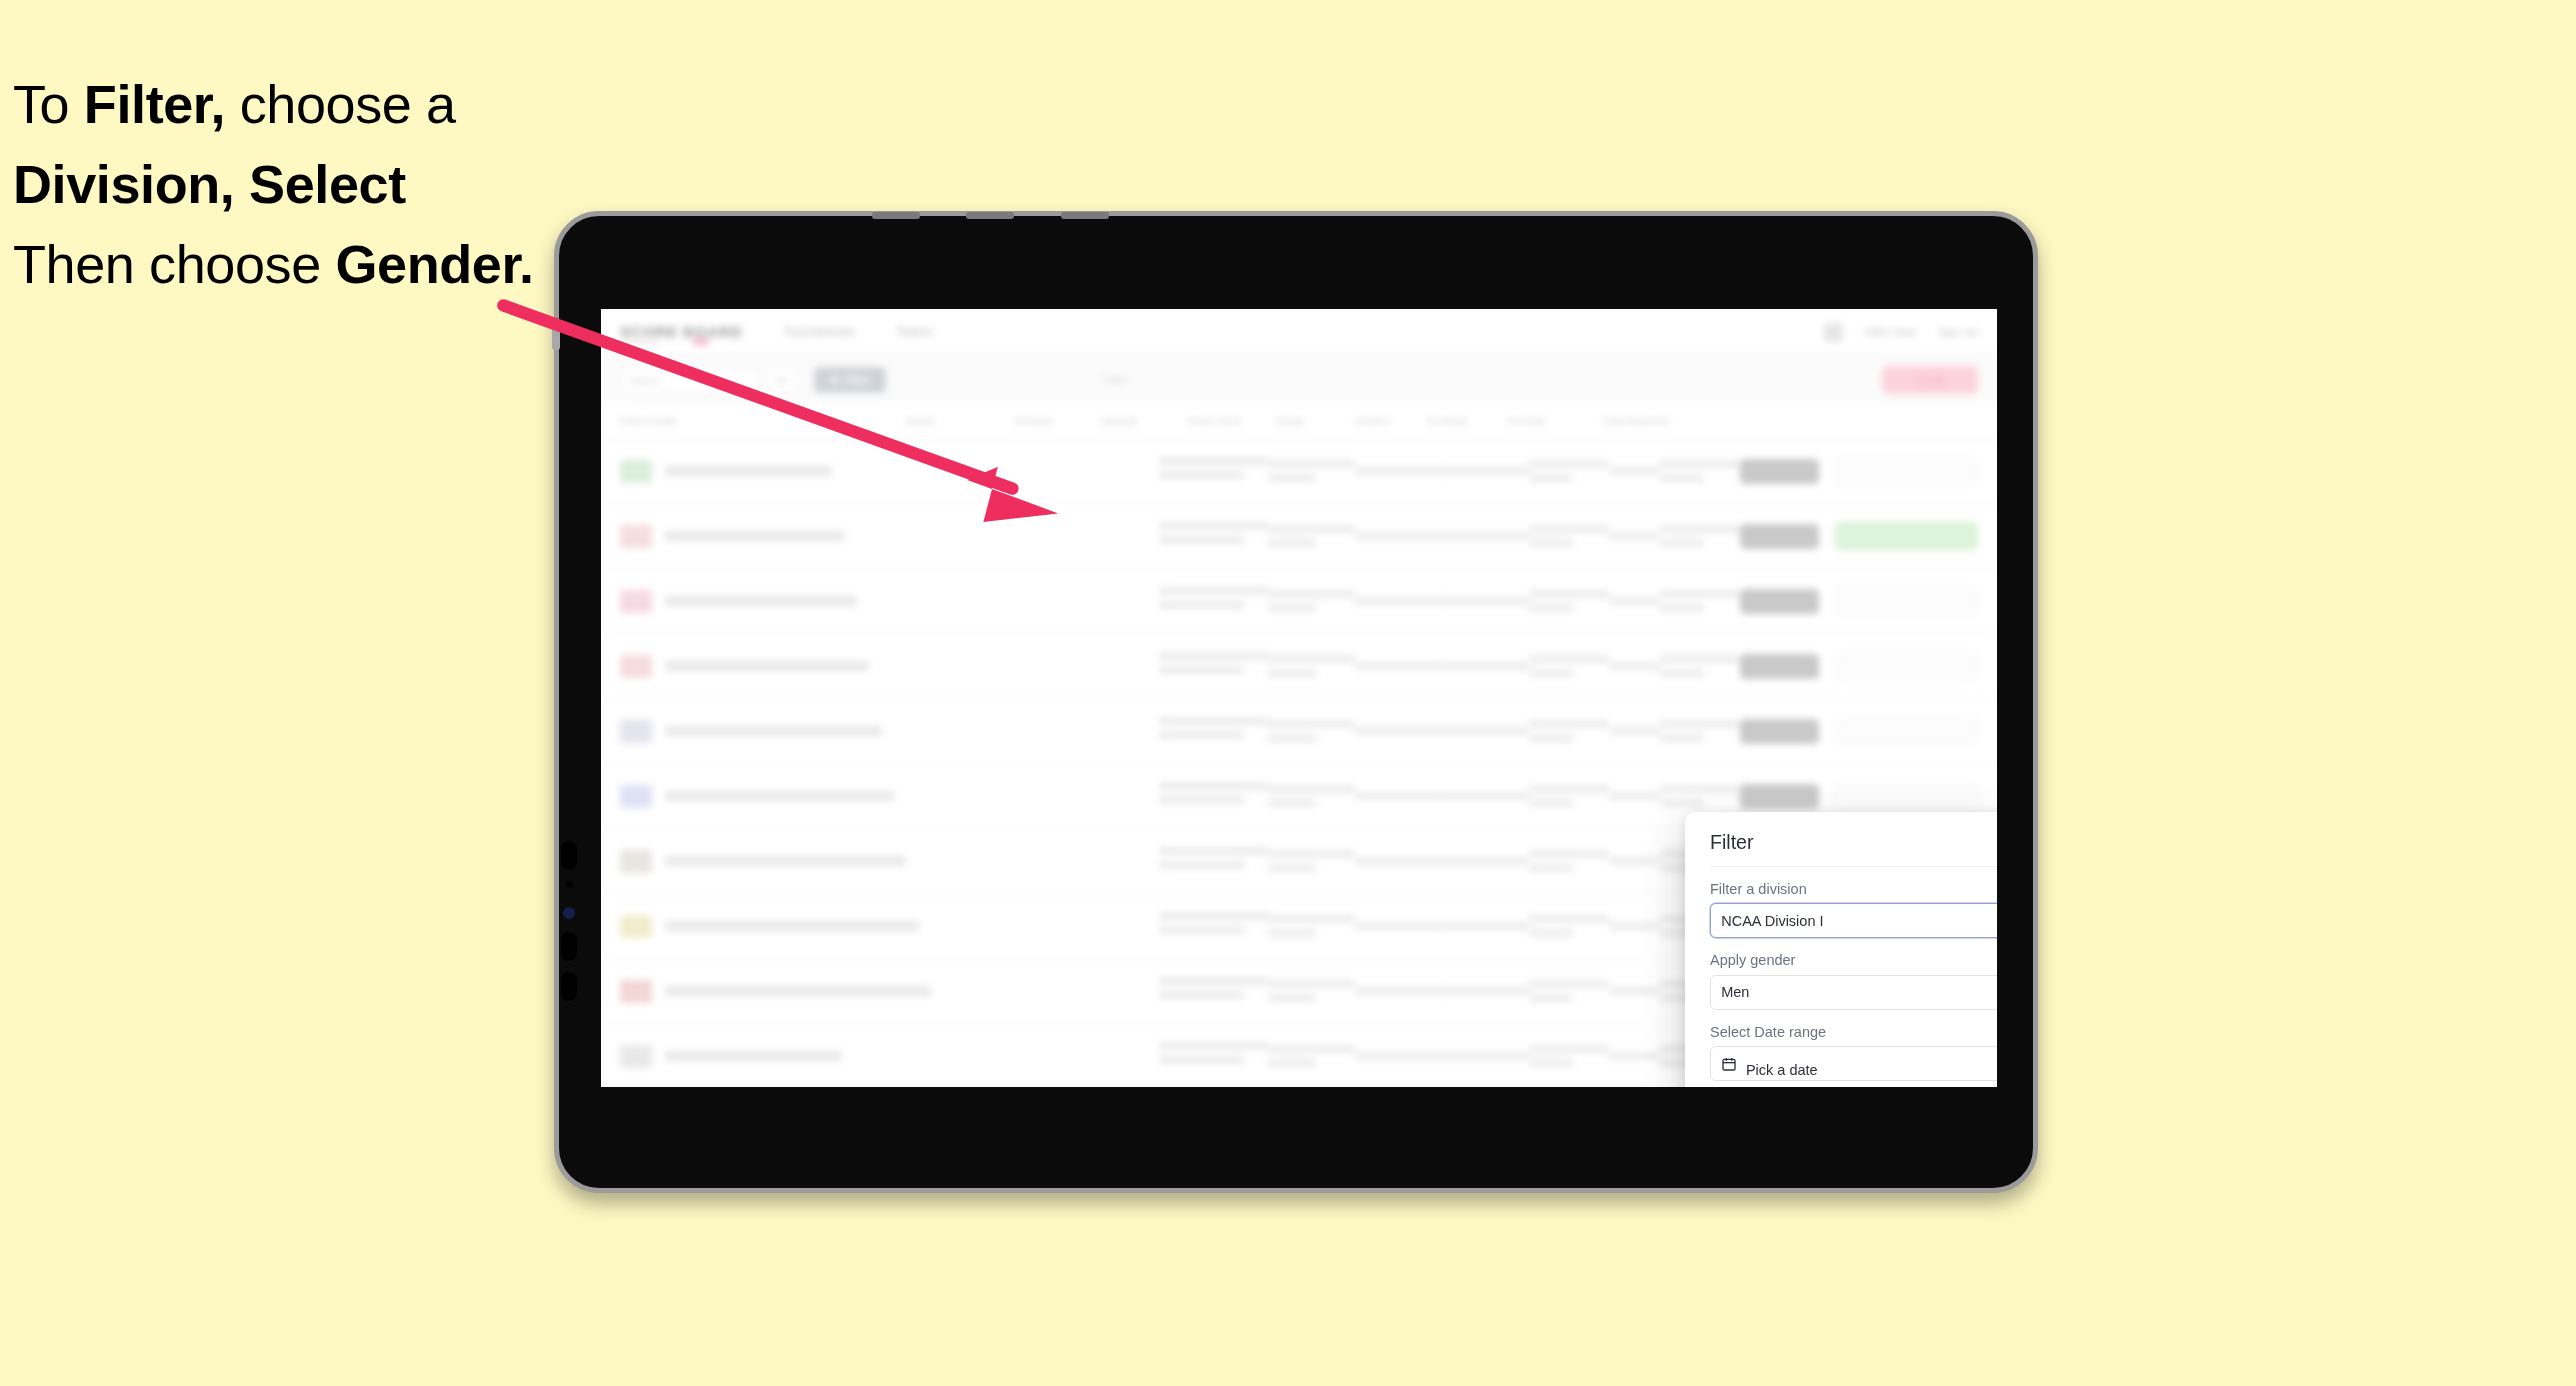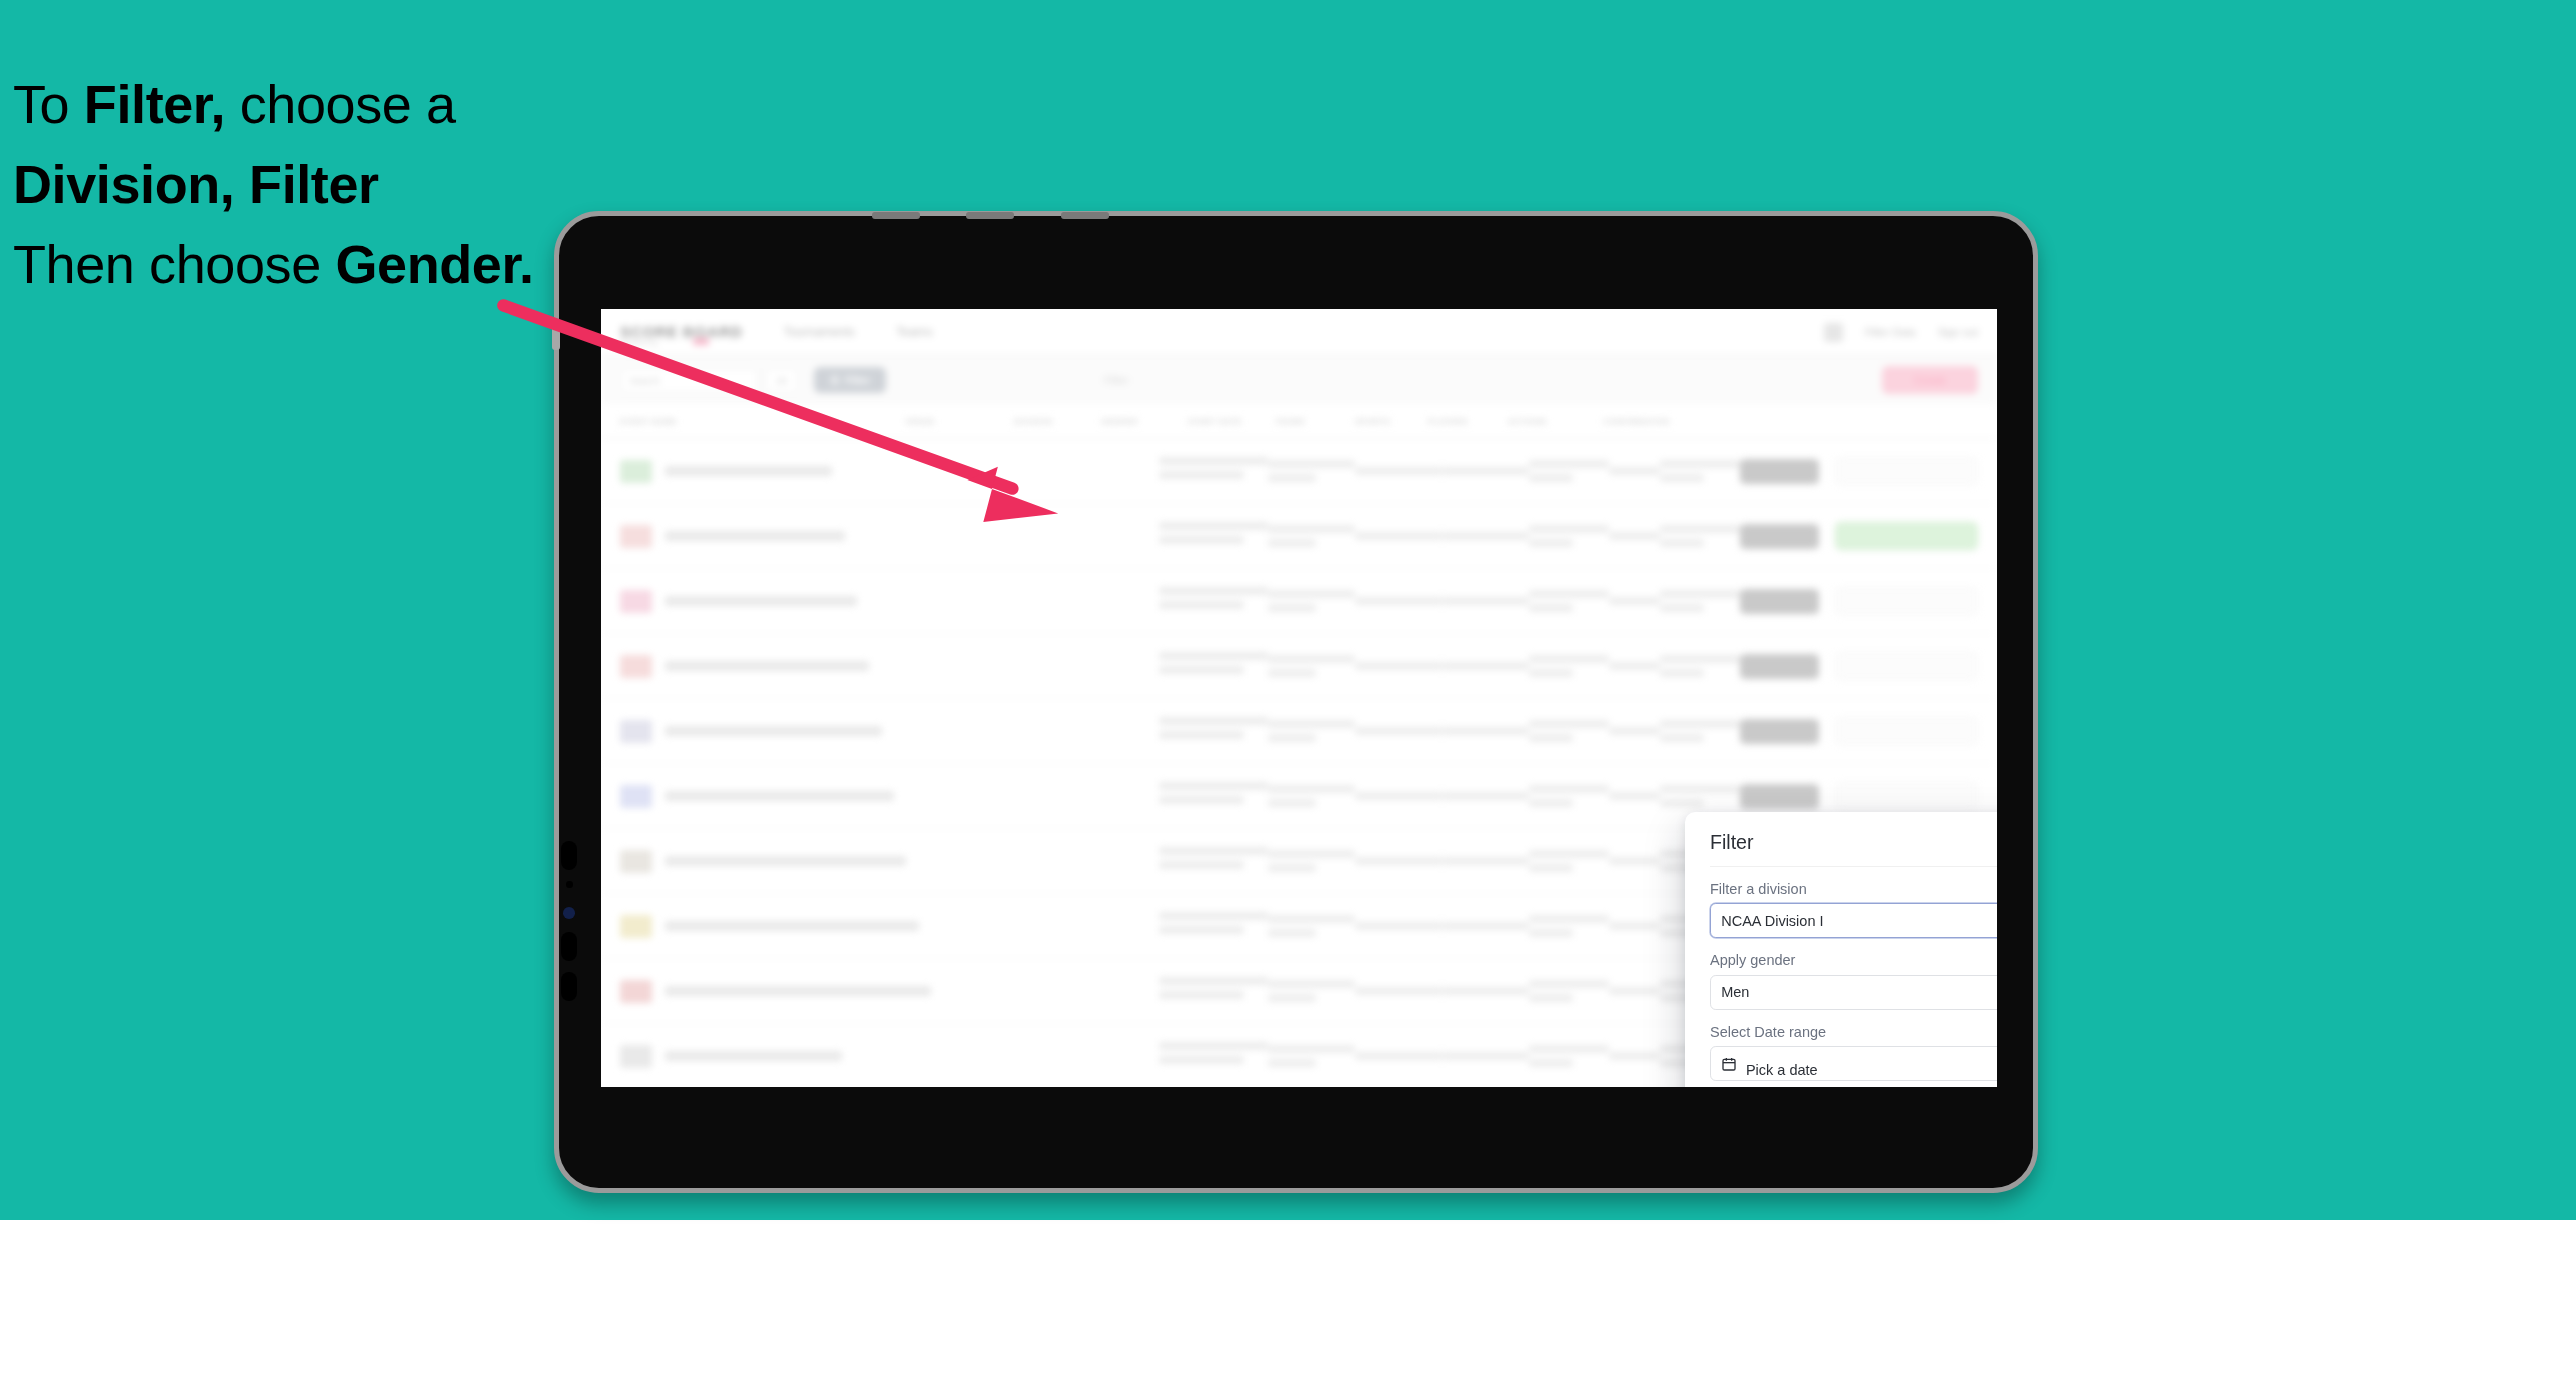--- a/index.html
+++ b/index.html
@@ -2,21 +2,21 @@
 <html style="font-size:11.6px"><head>
 <meta charset="utf-8">
 <style>
   * { margin:0; padding:0; box-sizing:border-box; }
   html, body {
     width:2576px; height:1386px;
     background:#ffffff;
     font-family:"Liberation Sans", sans-serif;
     overflow:hidden;
   }
-  #stage { position:relative; width:2576px; height:1220px; background:#14b8a6; }
+  #stage { position:relative; width:2576px; height:1386px; background:#fef9c3; }
 
   
   #caption {
     position:absolute; left:13px; top:64px; width:553px;
     font-size:54px; line-height:80px; color:#000000;
     letter-spacing:-0.4px;
   }
   #caption .ln { display:block; white-space:nowrap; }
   #caption b { font-weight:700; }
 
@@ -114,21 +114,21 @@
   .cal-icon { width:16px; height:16px; margin-right:8.7px; flex:none; }
   .placeholder { color:#2b2f36;margin-top:12px; }
 </style>
 </head>
 <body>
 
 <div id="stage">
 
   <div id="caption">
     <span class="ln"><span>To </span><b>Filter,</b><span> choose a</span></span>
-    <span class="ln"><b>Division, Filter</b></span>
+    <span class="ln"><b>Division, Select</b></span>
     <span class="ln"><span>Then choose </span><b>Gender.</b></span>
   </div>
 
   <div id="tablet">
     <div class="tab-btn" id="tab-vol-a"></div>
     <div class="tab-btn" id="tab-spk1"></div>
     <div class="tab-btn" id="tab-dot"></div>
     <div class="tab-btn" id="tab-cam"></div>
     <div class="tab-btn" id="tab-spk2"></div>
     <div class="tab-btn" id="tab-spk3"></div>

